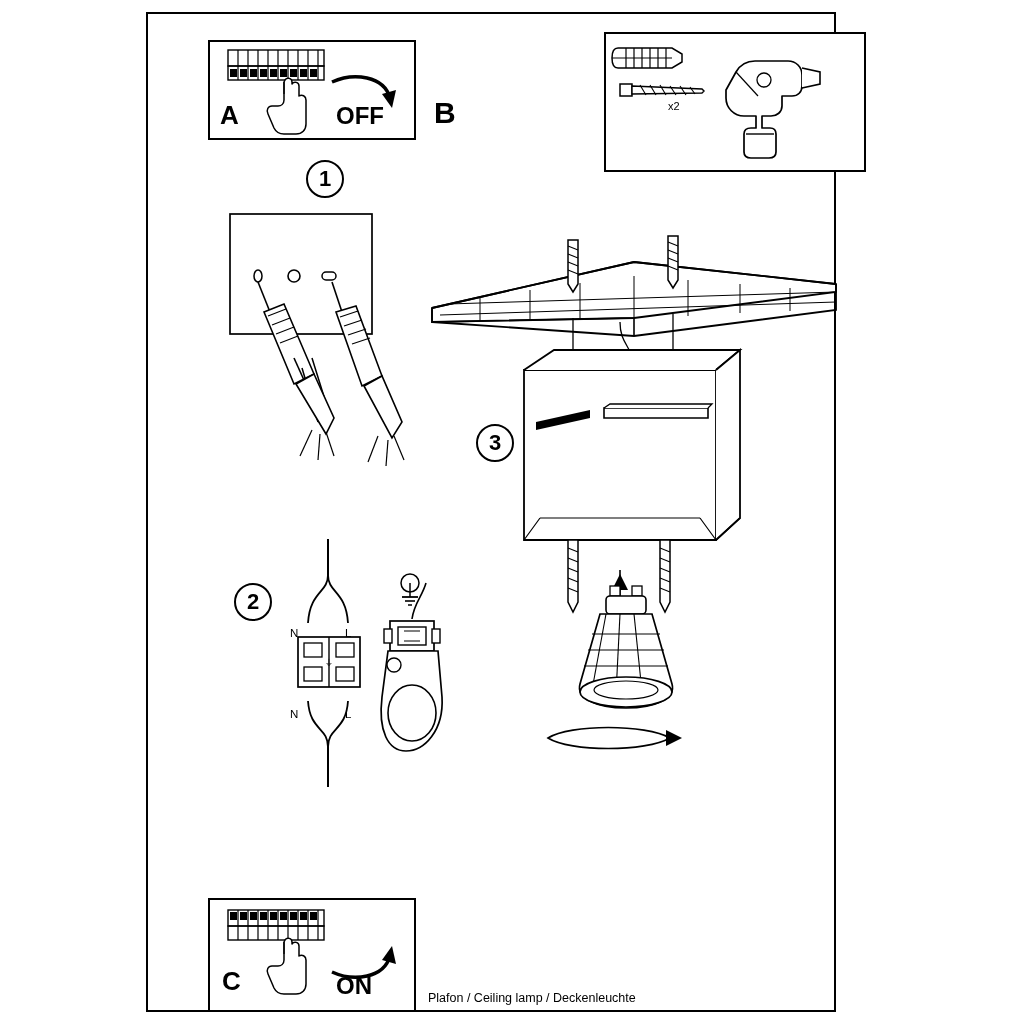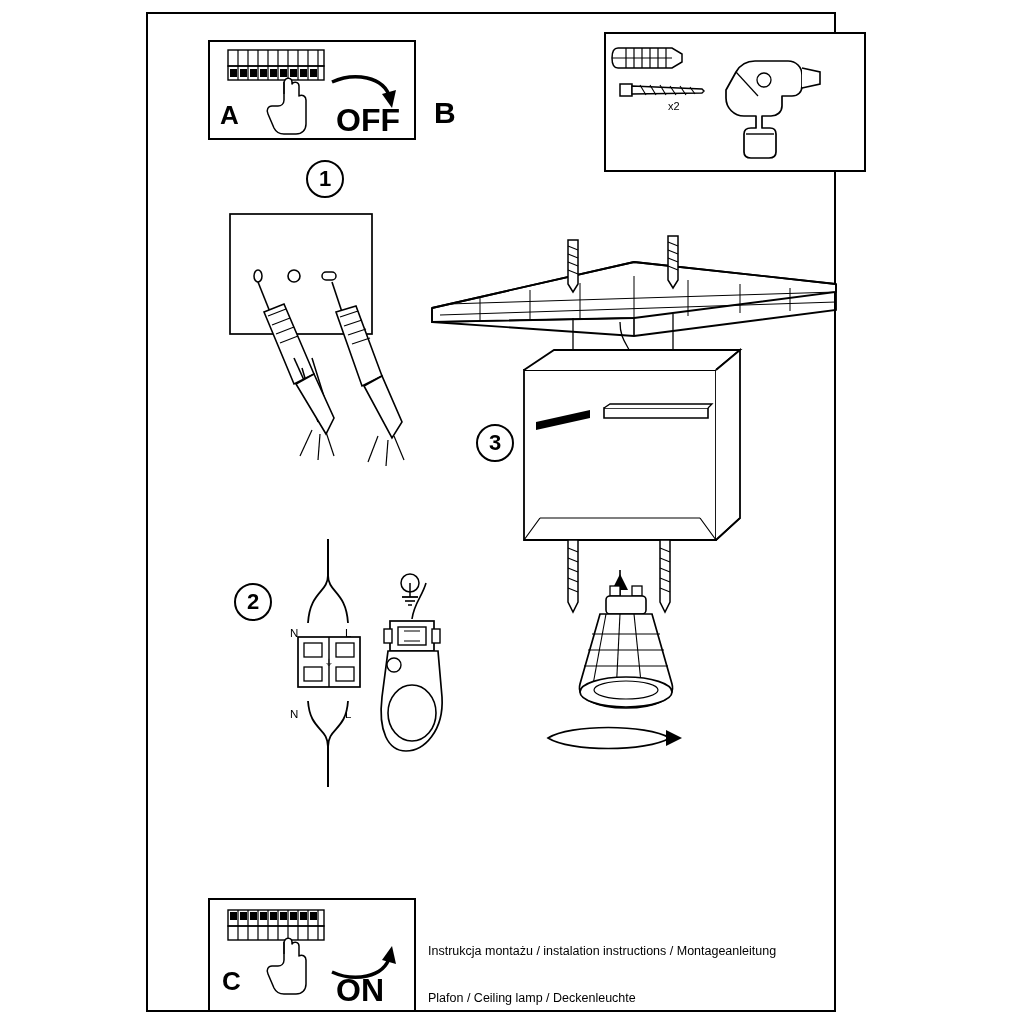--- a/index.html
+++ b/index.html
@@ -43,21 +43,21 @@
 
   .letter {
     position: absolute;
     font-size: 26px;
     font-weight: bold;
     font-family: "Liberation Sans", sans-serif;
     line-height: 1;
   }
   .word {
     position: absolute;
-    font-size: 32px;
+    font-size: 24px;
     font-weight: bold;
     font-family: "Liberation Sans", sans-serif;
     line-height: 1;
   }
   .step-num {
     position: absolute;
     width: 38px;
     height: 38px;
     border: 2px solid #000;
     border-radius: 50%;
@@ -403,16 +403,15 @@
       <path d="M74 42 L74 54" stroke="#000" stroke-width="1.3" fill="none"></path>
     </svg>
     <div class="letter" style="left:12px; top:68px;">C</div>
     <svg class="abs" style="left:118px; top:38px;" width="70" height="46" viewBox="0 0 70 46">
       <path d="M4 34 C26 44 56 40 62 18" fill="none" stroke="#000" stroke-width="3.4"></path>
       <path d="M54 22 L64 8 L68 26 Z" fill="#000"></path>
     </svg>
     <div class="word" style="left:126px; top:74px;">ON</div>
   </div>
 
-  <div class="caption" style="left:428px; top:941px;">Instrukcja montażu / instalation instructions / Montageanleitung</div>
   <div class="caption" style="left:428px; top:960px;margin-top:28px;">Plafon / Ceiling lamp / Deckenleuchte</div>
 
 </div>
 
 </body></html>

